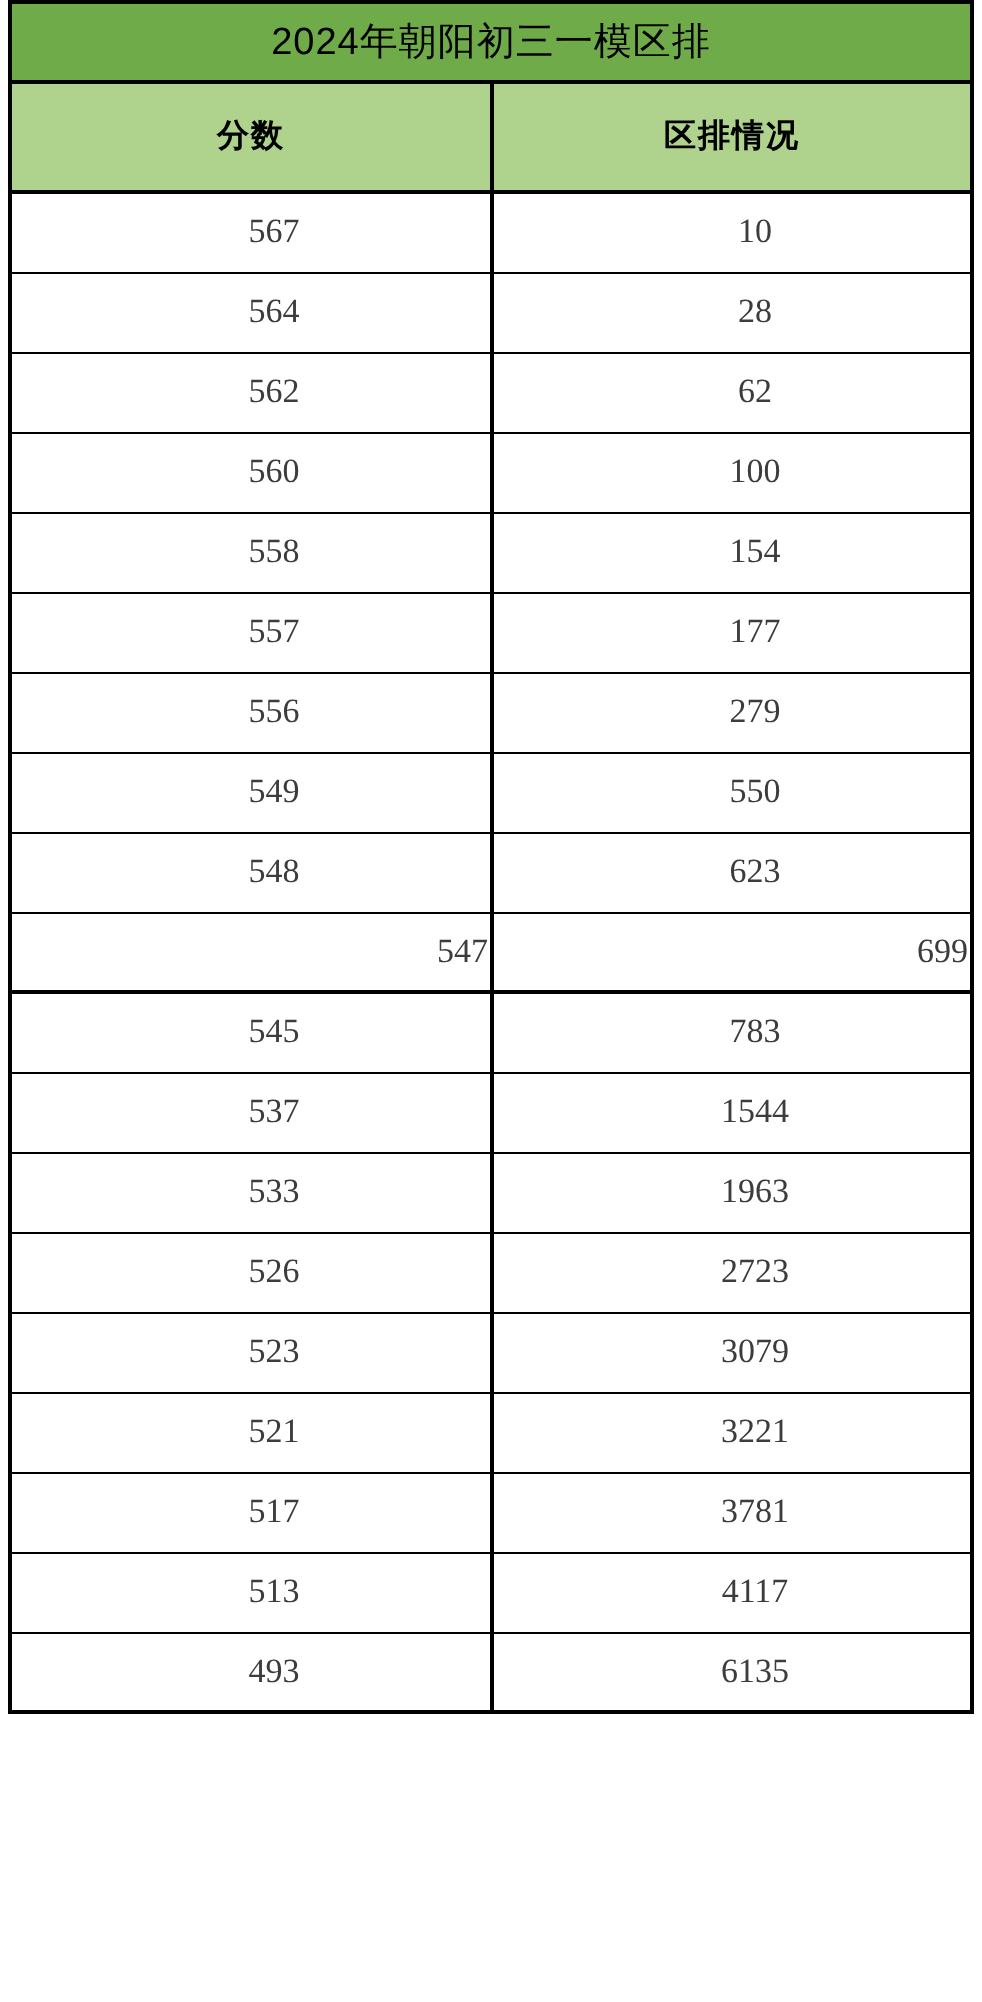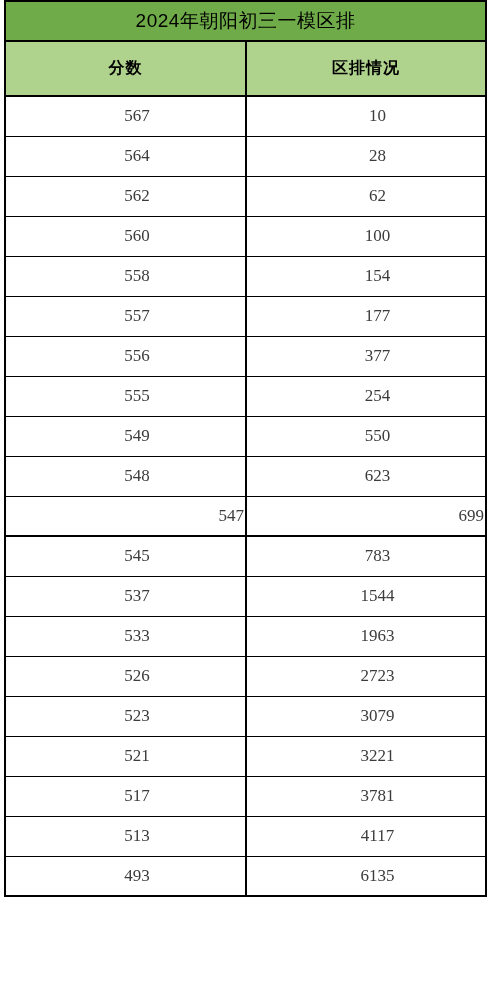--- a/index.html
+++ b/index.html
@@ -118,25 +118,21 @@
         <tr class="data-row">
           <td class="c-score">558</td>
           <td class="c-rank">154</td>
         </tr>
         <tr class="data-row">
           <td class="c-score">557</td>
           <td class="c-rank">177</td>
         </tr>
         <tr class="data-row">
           <td class="c-score">556</td>
-          <td class="c-rank">377</td>
-        </tr>
-        <tr class="data-row">
-          <td class="c-score">555</td>
-          <td class="c-rank">254</td>
+          <td class="c-rank">279</td>
         </tr>
         <tr class="data-row">
           <td class="c-score">549</td>
           <td class="c-rank">550</td>
         </tr>
         <tr class="data-row">
           <td class="c-score">548</td>
           <td class="c-rank">623</td>
         </tr>
         <tr class="data-row thick-bottom">

